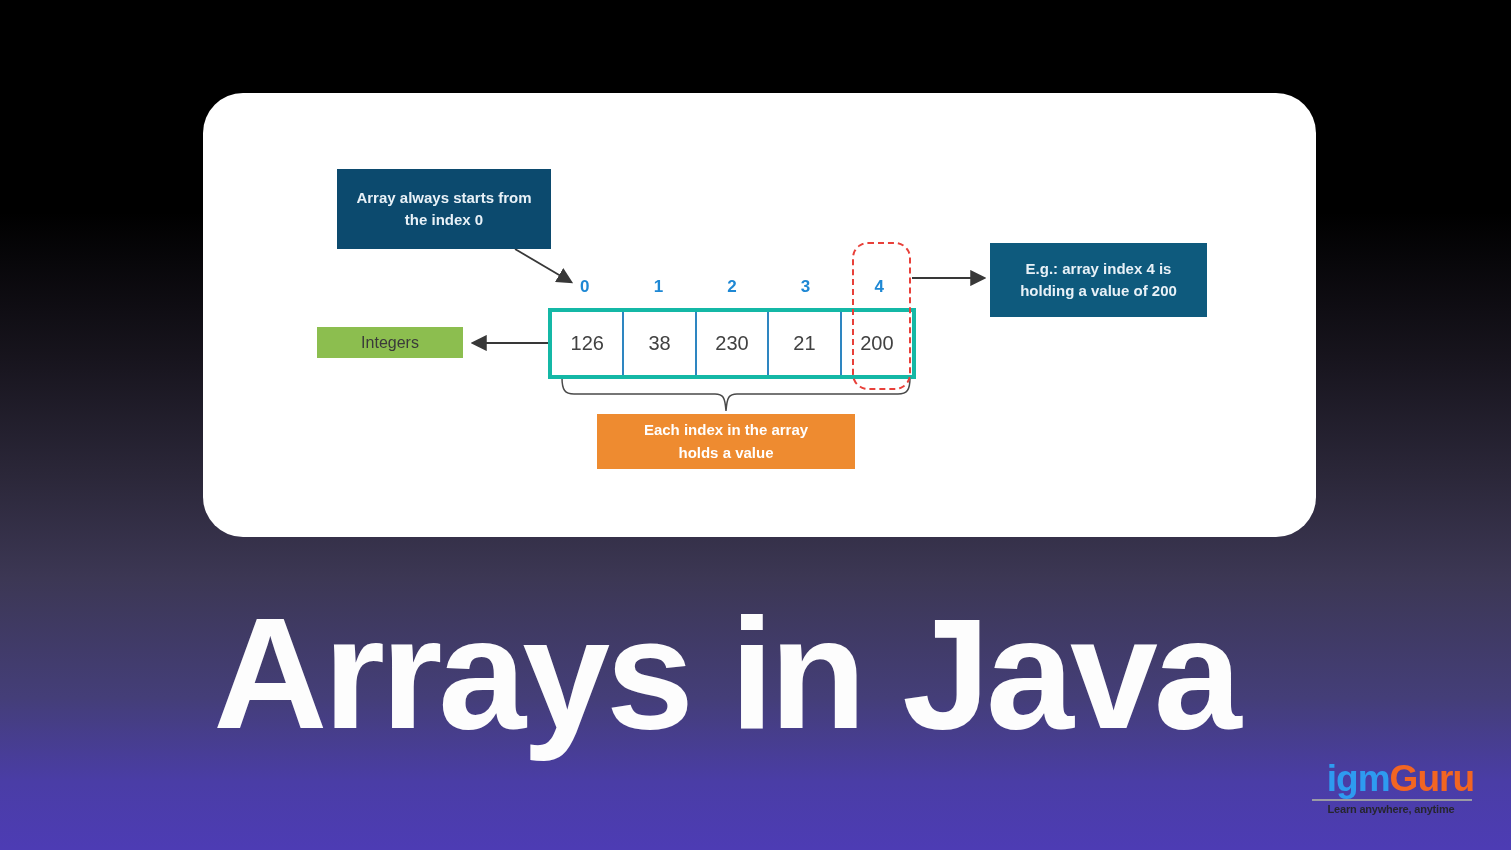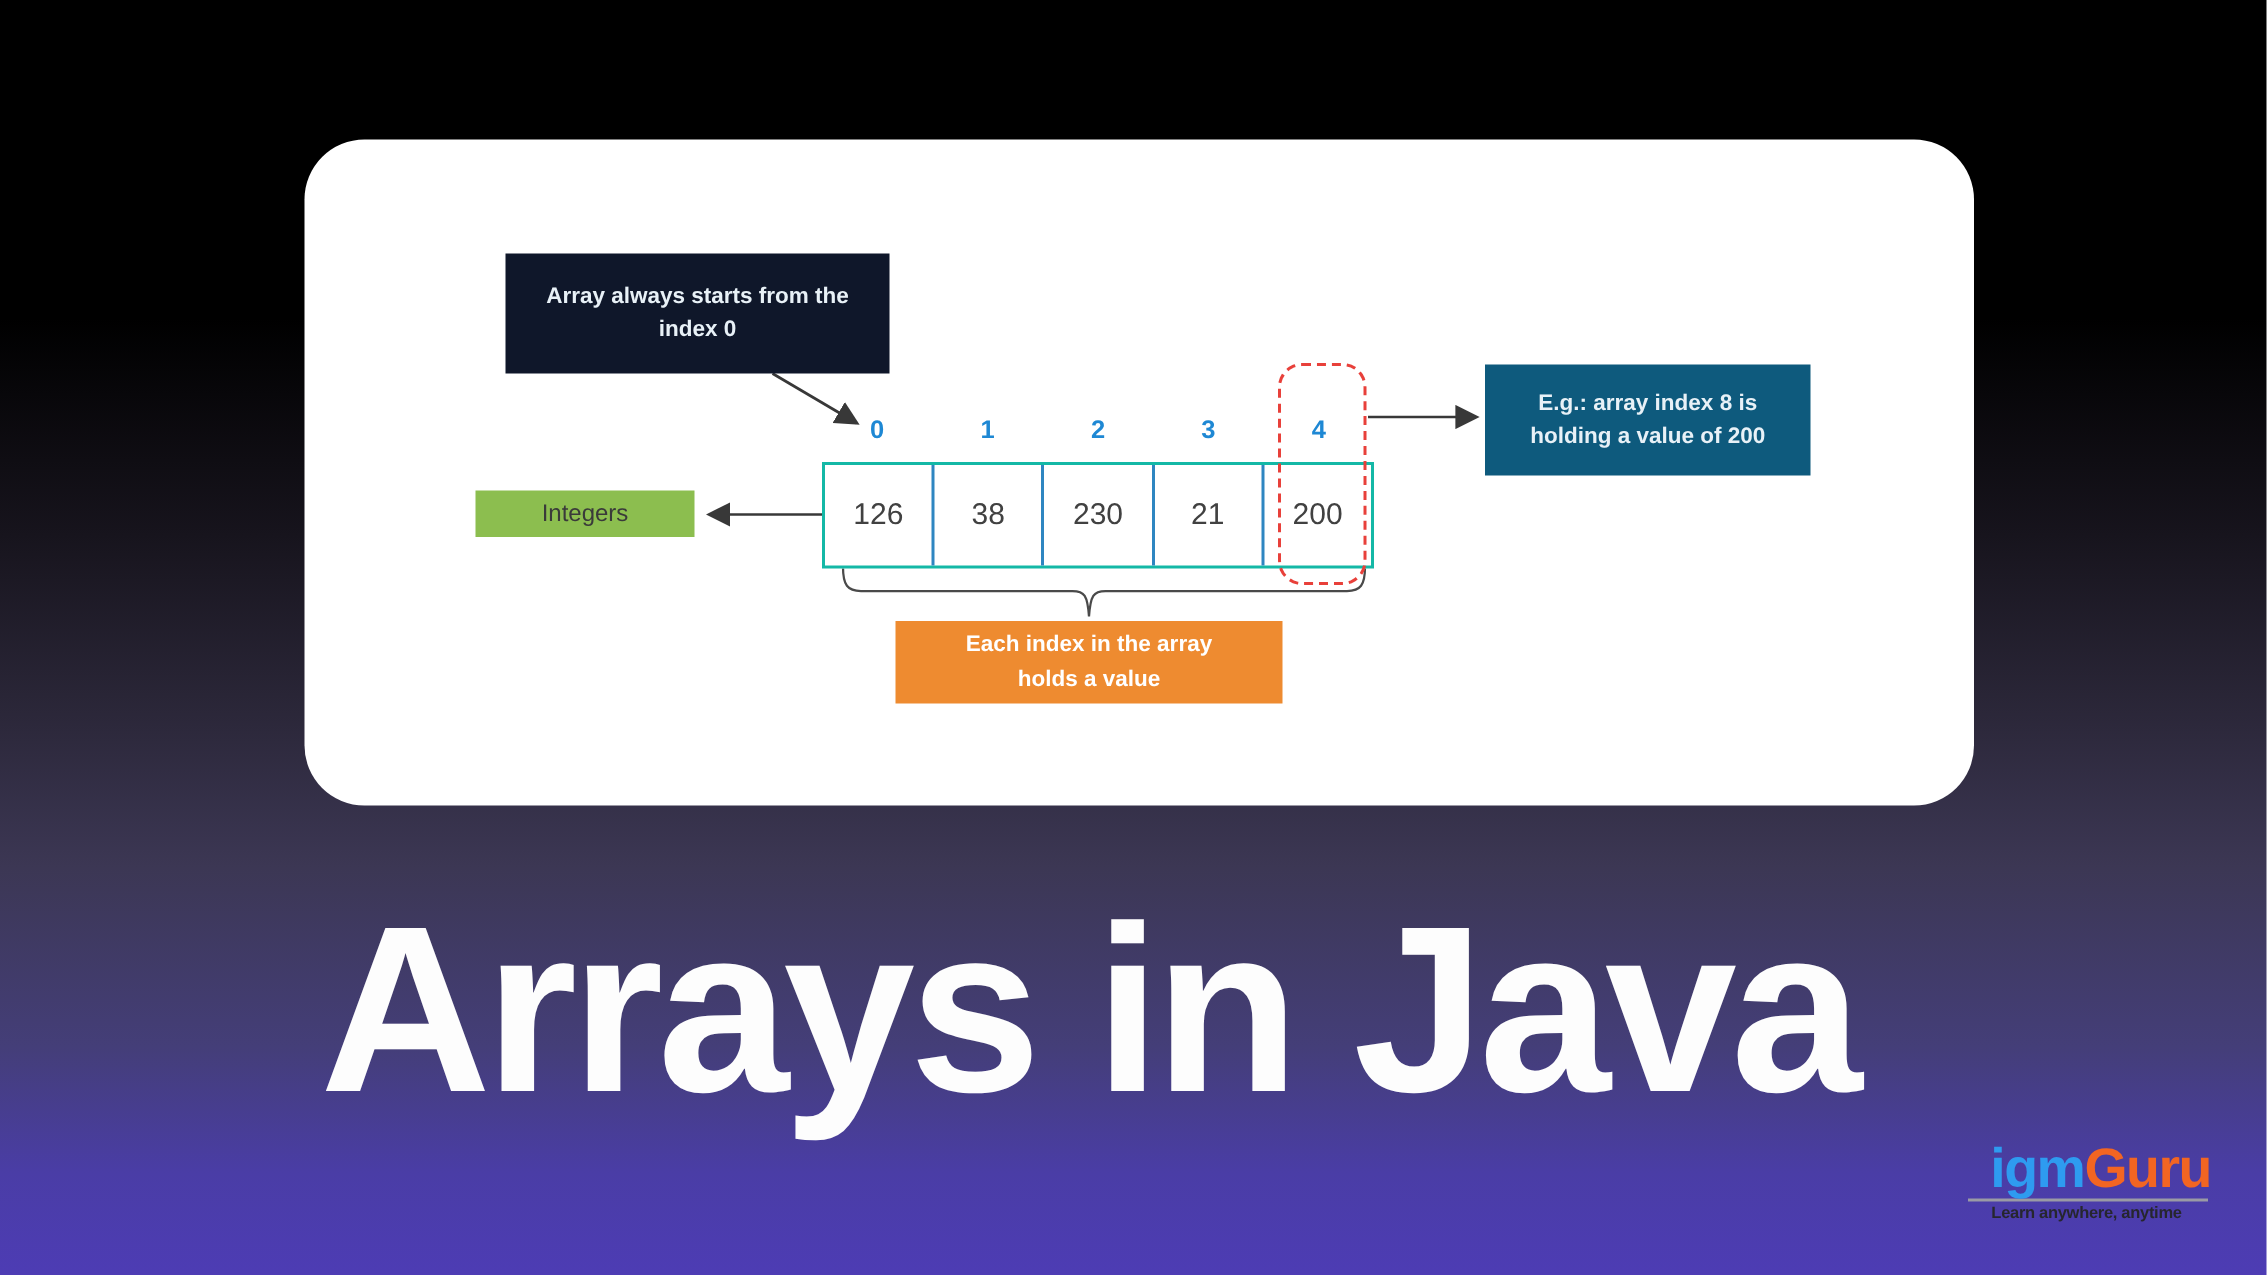--- a/index.html
+++ b/index.html
@@ -17,41 +17,41 @@
     position: absolute; left: 203px; top: 93px;
     width: 1113px; height: 444px;
     background: #ffffff; border-radius: 40px;
   }
 
   .callout {
     position: absolute; display: flex; align-items: center; justify-content: center;
     text-align: center; font-weight: 700; color: #e8f1f7;
     font-size: 15px; line-height: 1.5;
   }
-  .callout-start  { left: 134px; top: 76px;  width: 256px; height: 80px; background: #0f172a; padding: 0 16px; }
+  .callout-start  { left: 134px; top: 76px;  width: 214px; height: 80px; background: #0c4a6e; padding: 0 16px; }
   .callout-example{ left: 787px; top: 150px; width: 217px; height: 74px; background: #0e5a7d; padding: 0 14px; }
   .callout-value  { left: 394px; top: 321px; width: 258px; height: 55px; background: #ee8b30; color: #ffffff; padding: 0 26px; }
 
   .integers-label {
     position: absolute; left: 114px; top: 234px; width: 146px; height: 31px;
     background: #8cbe4f; color: #3a3a3a; font-size: 16px;
     display: flex; align-items: center; justify-content: center;
   }
 
   
   .index-row {
     position: absolute; left: 345px; top: 184px; width: 368px; height: 26px;
     display: flex;
   }
   .index-row .idx {
     flex: 1; text-align: center; color: #1e88d4; font-weight: 700; font-size: 17px;
   }
   .cells {
     position: absolute; left: 345px; top: 215px; width: 368px; height: 71px;
-    display: flex; border: 2px solid #14b8a6; background: #ffffff;
+    display: flex; border: 4px solid #14b8a6; background: #ffffff;
   }
   .cells .cell {
     flex: 1; border-right: 2px solid #2e86c1;
     display: flex; align-items: center; justify-content: center;
     font-size: 20px; color: #414141;
   }
   .cells .cell:last-child { border-right: none; }
 
   .highlight-box {
     position: absolute; left: 649px; top: 149px; width: 59px; height: 148px;
@@ -90,21 +90,21 @@
     <line x1="345" y1="250" x2="270" y2="250" stroke="#383838" stroke-width="1.8" marker-end="url(#ah)"></line>
     <line x1="709" y1="185" x2="781" y2="185" stroke="#383838" stroke-width="1.8" marker-end="url(#ah)"></line>
     <path d="M359,285 C359,297 362,301 371,301 L512,301 C520,301 522,304 523,318 C524,304 526,301 534,301 L695,301 C704,301 707,297 707,285" fill="none" stroke="#4a4a4a" stroke-width="1.5"></path>
   </svg>
 
   <div class="callout callout-start">
     <span>Array always starts from the index 0</span>
   </div>
 
   <div class="callout callout-example">
-    <span>E.g.: array index 8 is holding a value of 200</span>
+    <span>E.g.: array index 4 is holding a value of 200</span>
   </div>
 
   <div class="callout callout-value">
     <span>Each index in the array holds a value</span>
   </div>
 
   <div class="integers-label">
     <span>Integers</span>
   </div>
 

